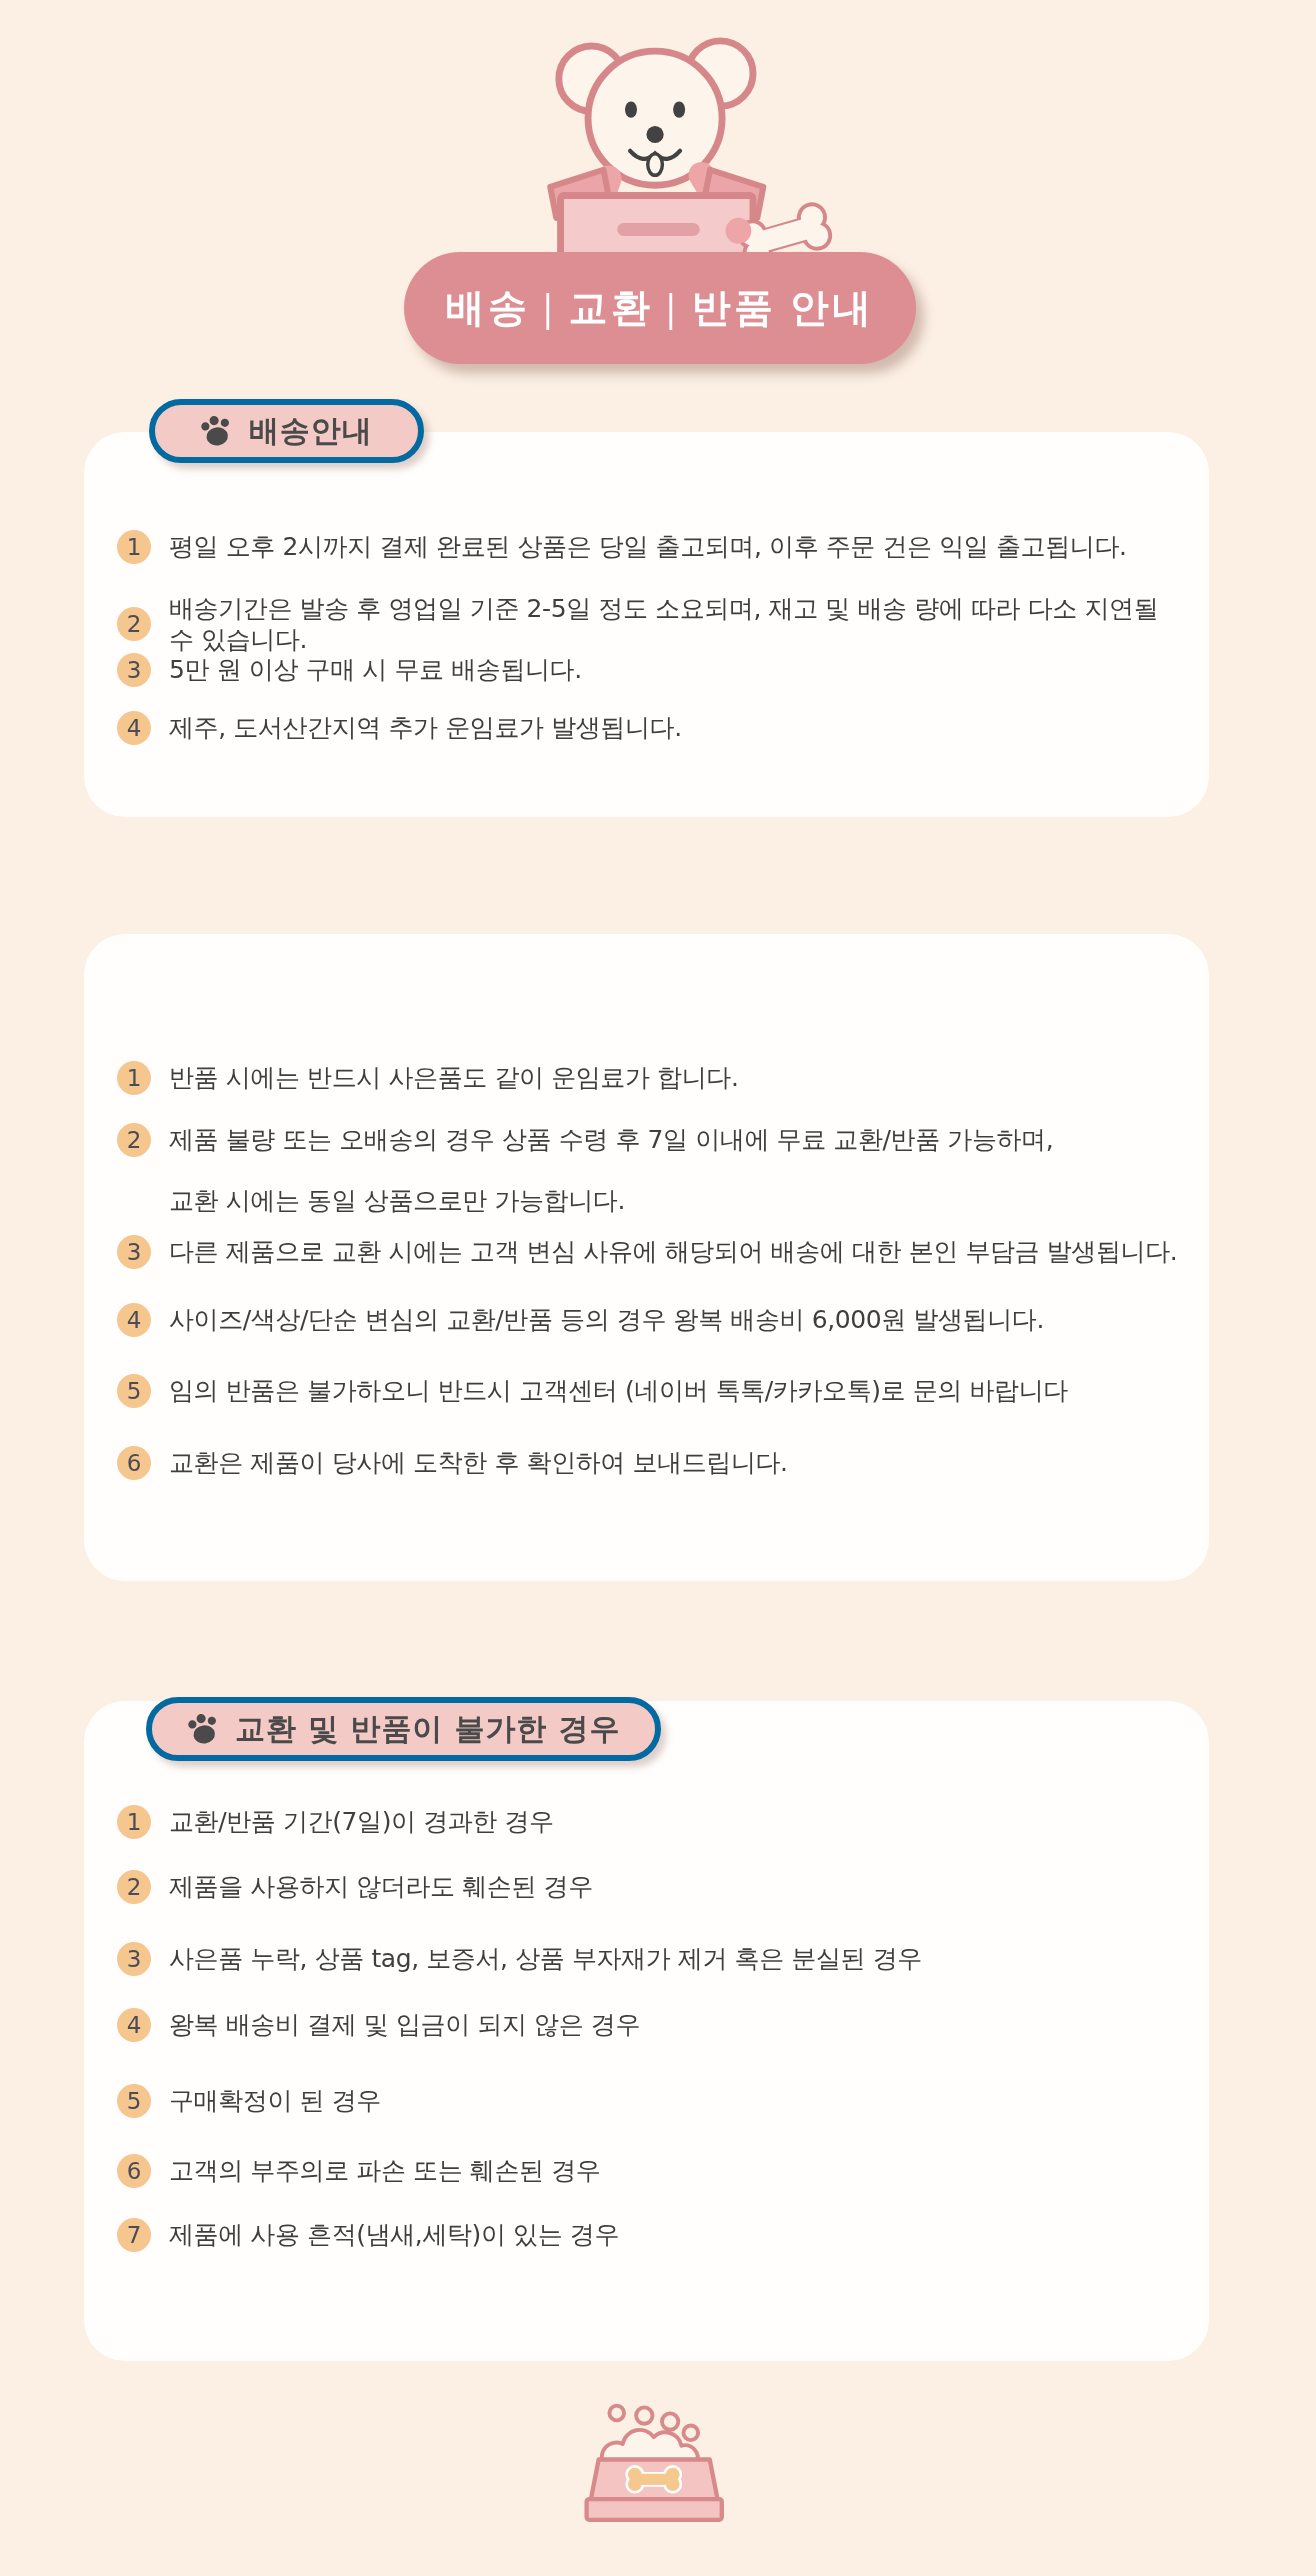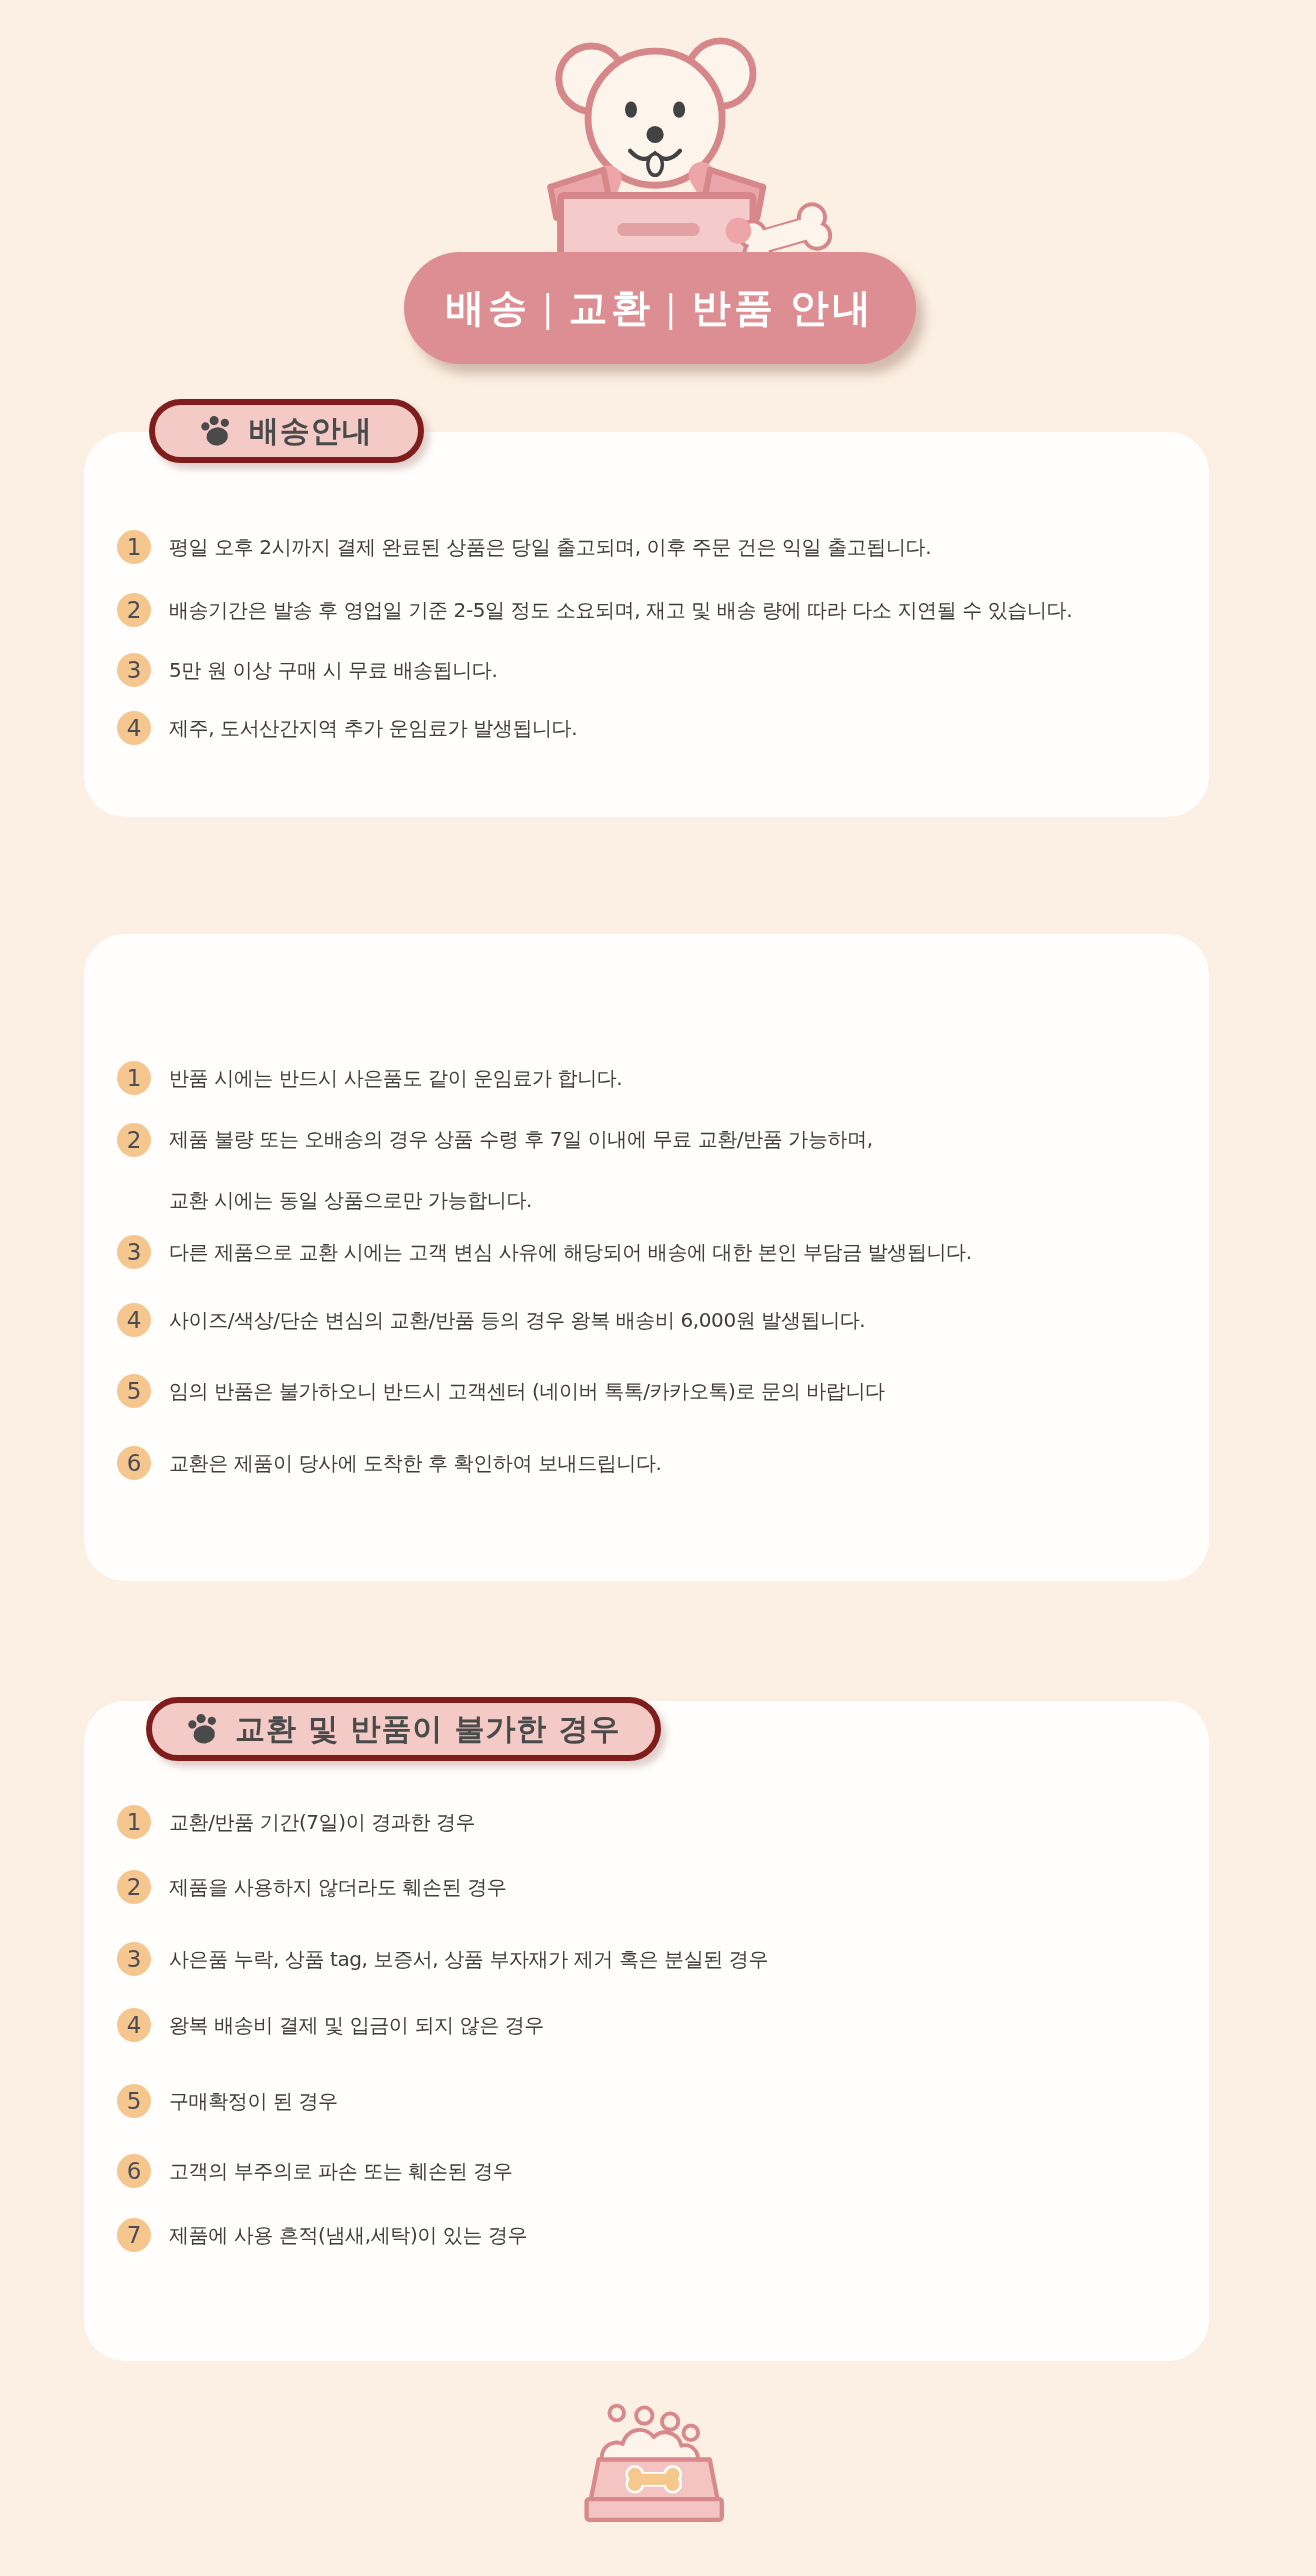--- a/index.html
+++ b/index.html
@@ -27,21 +27,21 @@
   }
   .card{
     position:absolute;left:84px;width:1125px;
     background:#fffefd;border-radius:41px;z-index:1;
   }
   .card1{top:432px;height:385px;}
   .card2{top:934px;height:647px;}
   .card3{top:1701px;height:660px;}
   .badge{
     position:absolute;height:64px;box-sizing:border-box;
-    background:#f3cac6;border:6px solid #7f1d1d;border-radius:34px;
+    background:#f3cac6;border:6px solid #0369a1;border-radius:34px;
     display:flex;align-items:center;justify-content:center;gap:15.5px;
     box-shadow:5.2px 6px 7.7px rgba(173,134,123,0.40);
     z-index:3;
   }
   .badge .badge-text{
     color:#4a4a4a;font-size:30px;font-weight:bold;letter-spacing:0.9px;
     white-space:nowrap;
   }
   .badge1{left:149px;top:399px;width:275px;}
   .badge2{left:147px;top:901px;width:374px;}
@@ -51,21 +51,21 @@
     position:absolute;left:33px;right:26px;
     display:flex;align-items:center;
   }
   .item .num{
     width:34px;height:34px;flex:0 0 34px;border-radius:50%;
     background:#f6c68f;color:#4c4c55;font-size:23px;
     display:flex;align-items:center;justify-content:center;
   }
   .item .txt{
     margin-left:18px;
-    font-size:20px;color:#3e3e3e;letter-spacing:-0.4px;
+    font-size:25px;color:#3e3e3e;letter-spacing:-0.4px;
     line-height:1.25;white-space:pre-line;
   }
   .item.multiline{align-items:flex-start;}
   .item.multiline .num{margin-top:13.7px;}
   .item.multiline .txt{line-height:61px;}
   .bowl-svg{position:absolute;left:578px;top:2394px;}
 </style>
 </head>
 <body>
 

